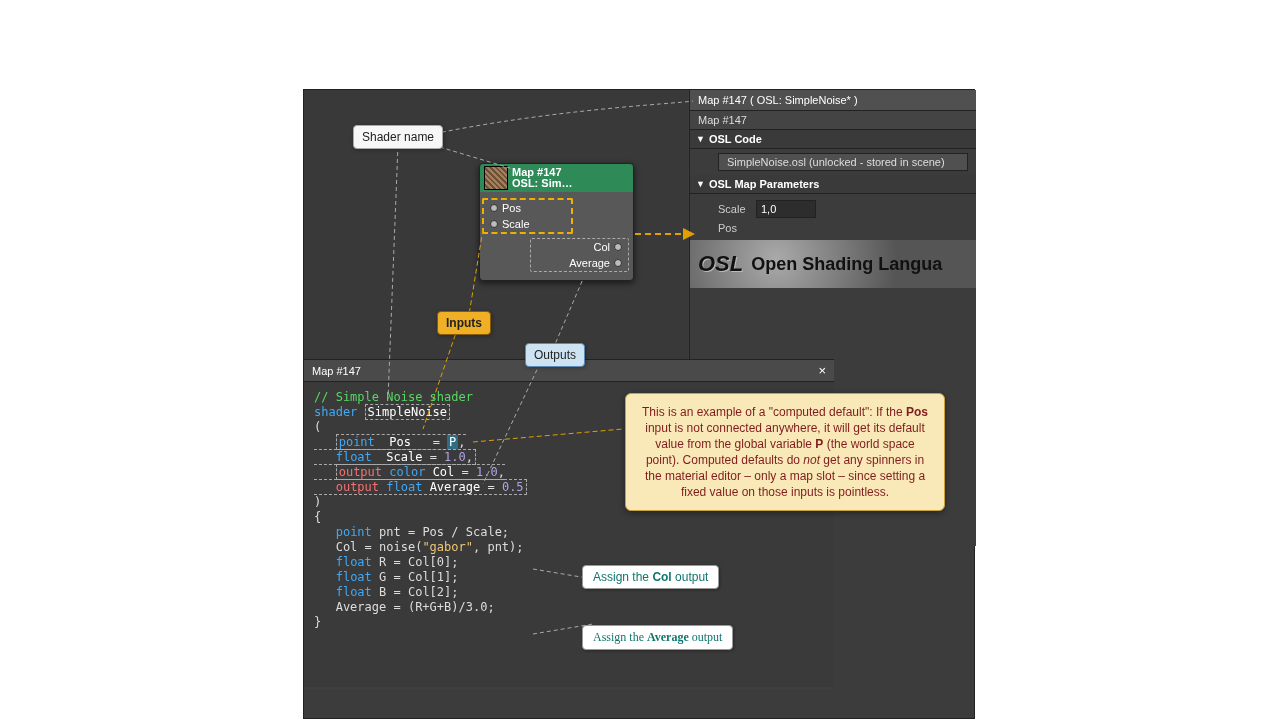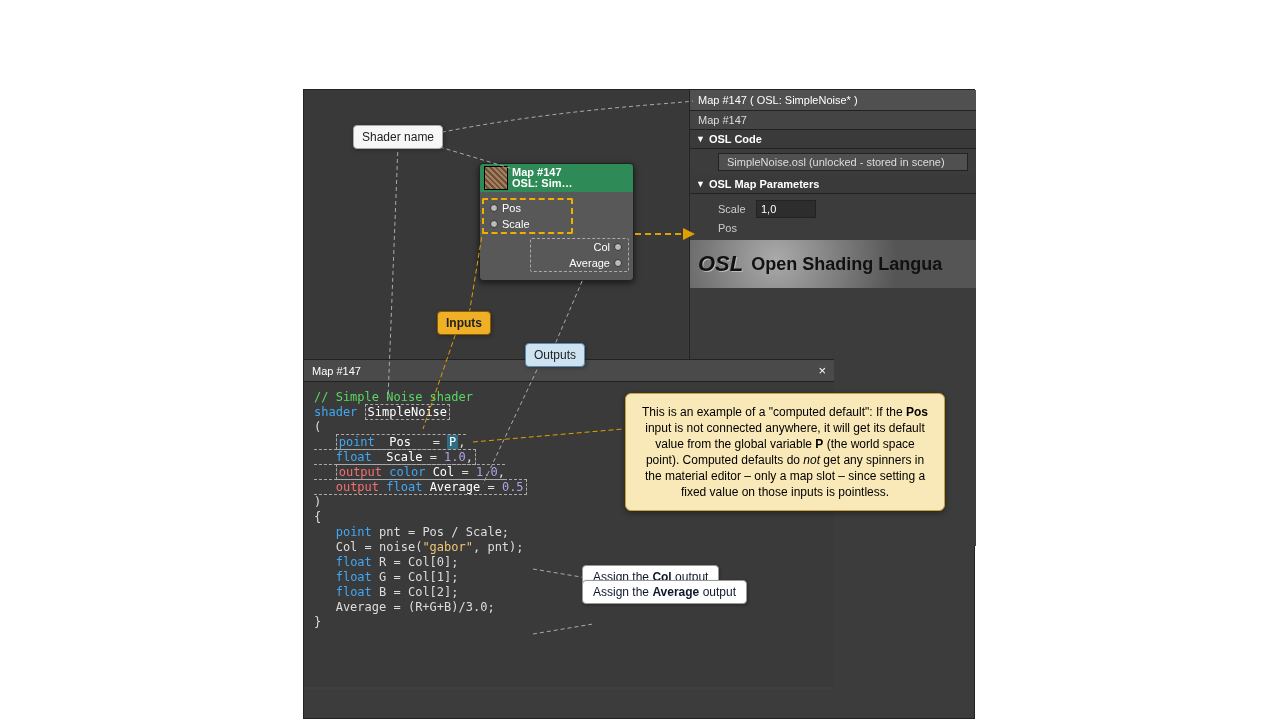--- a/index.html
+++ b/index.html
@@ -212,32 +212,32 @@
     border-color: #5a8ab5;
   }
   .annot {
     position: absolute;
     background: #f9e8b8;
     border: 1px solid #c9a33a;
     border-radius: 6px;
     padding: 10px 14px;
     font-size: 12px;
     line-height: 16px;
-    color: #000000;
+    color: #7f1d1d;
     text-align: center;
     width: 320px;
     box-shadow: 0 2px 6px rgba(0,0,0,.4);
   }
   .white-callout {
     position: absolute;
     background: #fff;
     border: 1px solid #999;
     border-radius: 4px;
     padding: 4px 10px;
-    color: #0f172a;
+    color: #0f766e;
     font-size: 12px;
     box-shadow: 1px 1px 3px rgba(0,0,0,.3);
   }
   svg.overlay { position:absolute; left:303px; top:89px; width:672px; height:630px; pointer-events:none; }
 </style>
 </head>
 <body>
 
 <div class="app">
 
@@ -375,15 +375,15 @@
 </div>
 
 <div class="annot" style="left:625px; top:393px;">
   <span>This is an example of a "computed default": If the </span><b>Pos</b><span> input is not connected anywhere, it will get its default value from the global variable </span><b>P</b><span> (the world space point). Computed defaults do </span><i>not</i><span> get any spinners in the material editor – only a map slot – since setting a fixed value on those inputs is pointless.</span>
 </div>
 
 <div class="white-callout" style="left:582px; top:565px;">
   <span>Assign the </span><b>Col</b><span> output</span>
 </div>
 
-<div class="white-callout" style="left:582px; top:580px;">
+<div class="white-callout" style="left:582px; top:625px;font-family:Liberation Serif, serif;">
   <span>Assign the </span><b>Average</b><span> output</span>
 </div>
 
 </body></html>

